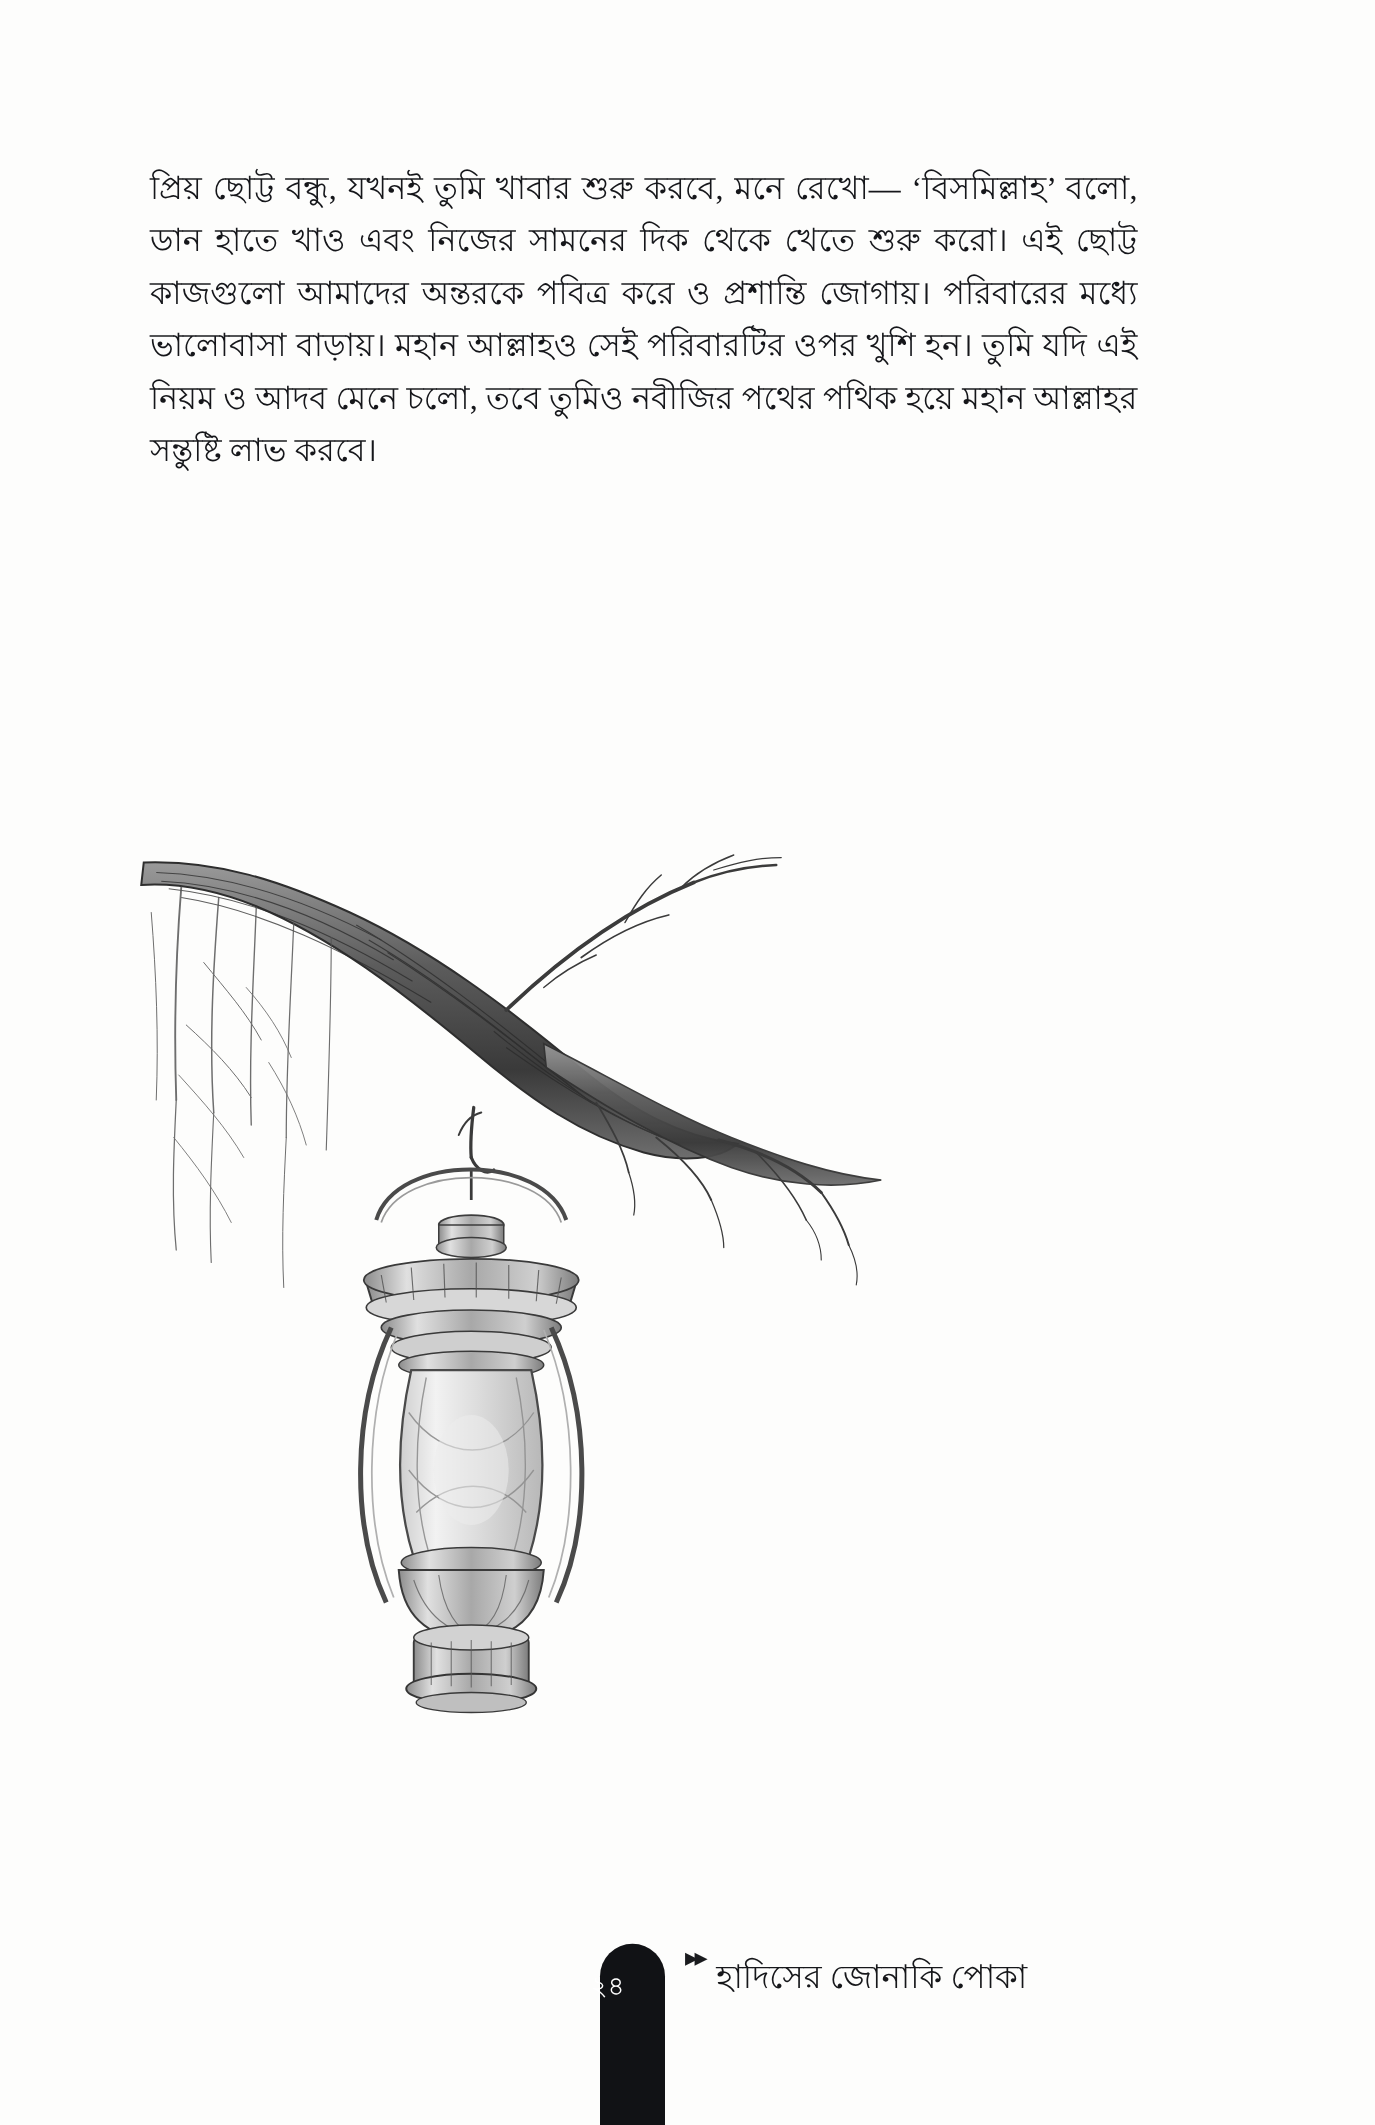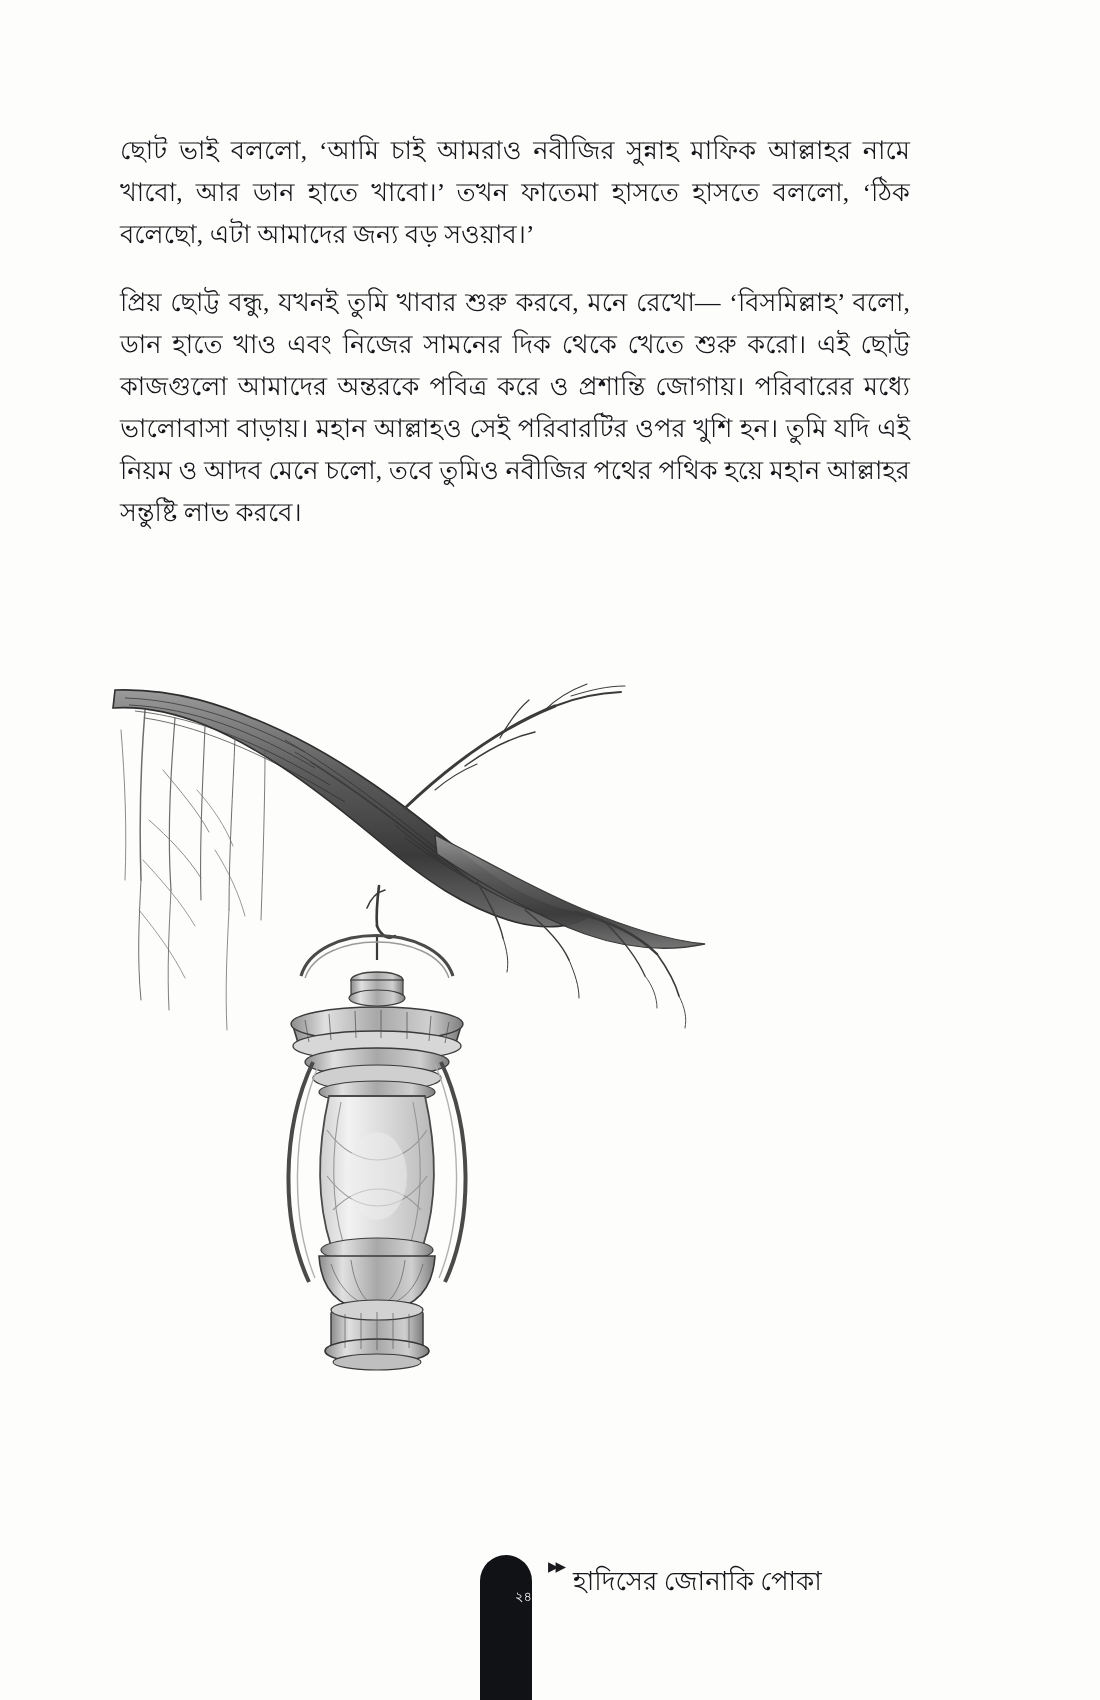--- a/index.html
+++ b/index.html
@@ -79,26 +79,26 @@
     left: 480px;
     bottom: 0;
     width: 52px;
     height: 145px;
     background: #111215;
     border-radius: 26px 26px 0 0;
   }
 
   .footer-pagenum {
     position: absolute;
-    left: 480px;
+    left: 460px;
     bottom: 92px;
     width: 52px;
-    text-align: right;
+    text-align: center;
     color: #ffffff;
-    font-size: 13px;
+    font-size: 21px;
     font-family: "Liberation Sans", sans-serif;
   }
 
   .footer-title-wrap {
     position: absolute;
     left: 548px;
     bottom: 95px;
     display: flex;
     align-items: center;
     gap: 10px;
@@ -117,21 +117,20 @@
     font-family: "Liberation Serif", "DejaVu Serif", serif;
     margin-top: 33px;
   }
 </style>
 </head>
 <body>
 
 <div class="page">
 
   <div class="content">
-    <p class="para">ছোট ভাই বললো, ‘আমি চাই আমরাও নবীজির সুন্নাহ মাফিক আল্লাহর নামে খাবো, আর ডান হাতে খাবো।’ তখন ফাতেমা হাসতে হাসতে বললো, ‘ঠিক বলেছো, এটা আমাদের জন্য বড় সওয়াব।’</p>
 
 
     <p class="para tight">প্রিয় ছোট্ট বন্ধু, যখনই তুমি খাবার শুরু করবে, মনে রেখো— ‘বিসমিল্লাহ’ বলো, ডান হাতে খাও এবং নিজের সামনের দিক থেকে খেতে শুরু করো। এই ছোট্ট কাজগুলো আমাদের অন্তরকে পবিত্র করে ও প্রশান্তি জোগায়। পরিবারের মধ্যে ভালোবাসা বাড়ায়। মহান আল্লাহও সেই পরিবারটির ওপর খুশি হন। তুমি যদি এই নিয়ম ও আদব মেনে চলো, তবে তুমিও নবীজির পথের পথিক হয়ে মহান আল্লাহর সন্তুষ্টি লাভ করবে।</p>
   </div>
 
   <div class="illustration">
     <svg class="illus-svg" viewBox="0 0 620 790" xmlns="http://www.w3.org/2000/svg">
       <defs>
         <linearGradient id="glassGrad" x1="0" y1="0" x2="1" y2="0">
           <stop offset="0%" stop-color="#cfcfcf"></stop>

